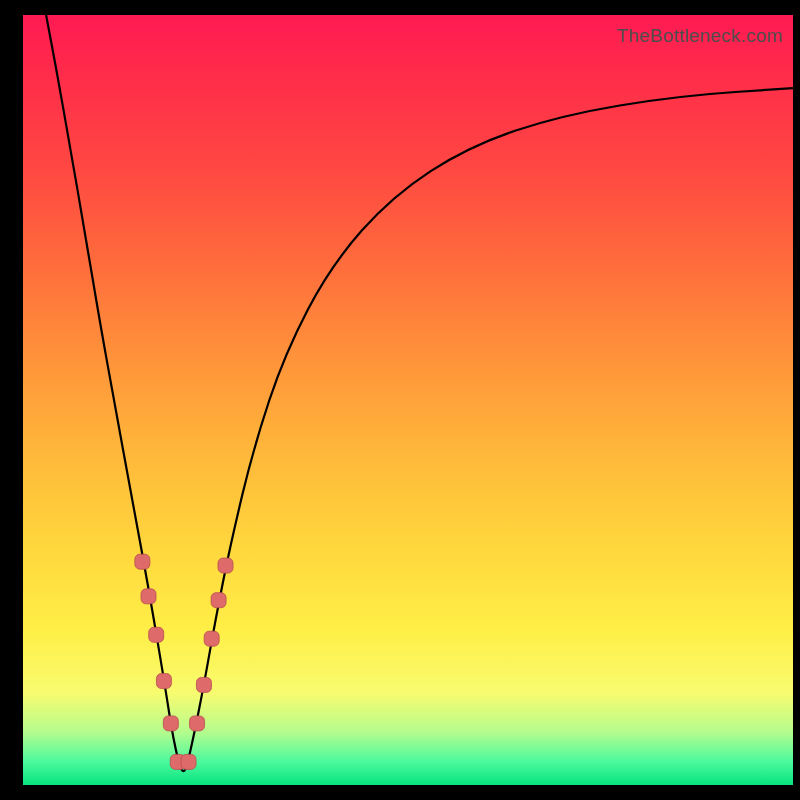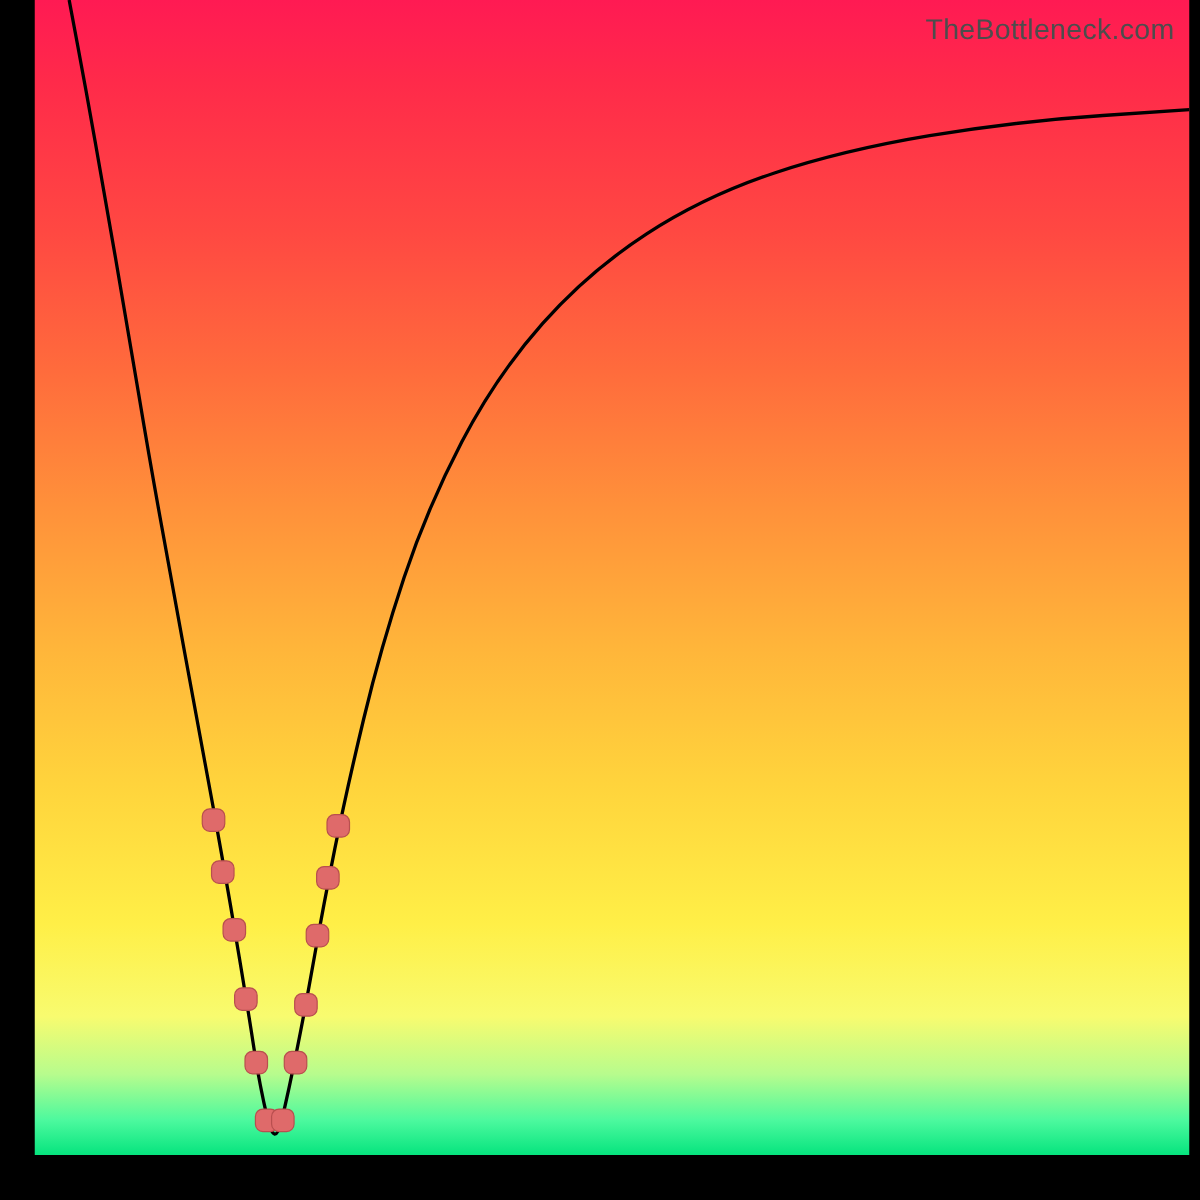--- a/index.html
+++ b/index.html
@@ -13,21 +13,21 @@
   }
   .outer-frame {
     width: 800px;
     height: 800px;
     background: #000;
     position: relative;
   }
   .plot-area {
     position: absolute;
     left: 23px;
-    top: 0;
+    top: 15px;
     width: 770px;
     height: 770px;
     overflow: hidden;
   }
   .gradient-bg {
     position: absolute;
     inset: 0;
     background: linear-gradient(
       to bottom,
       #ff1a53 0%,

